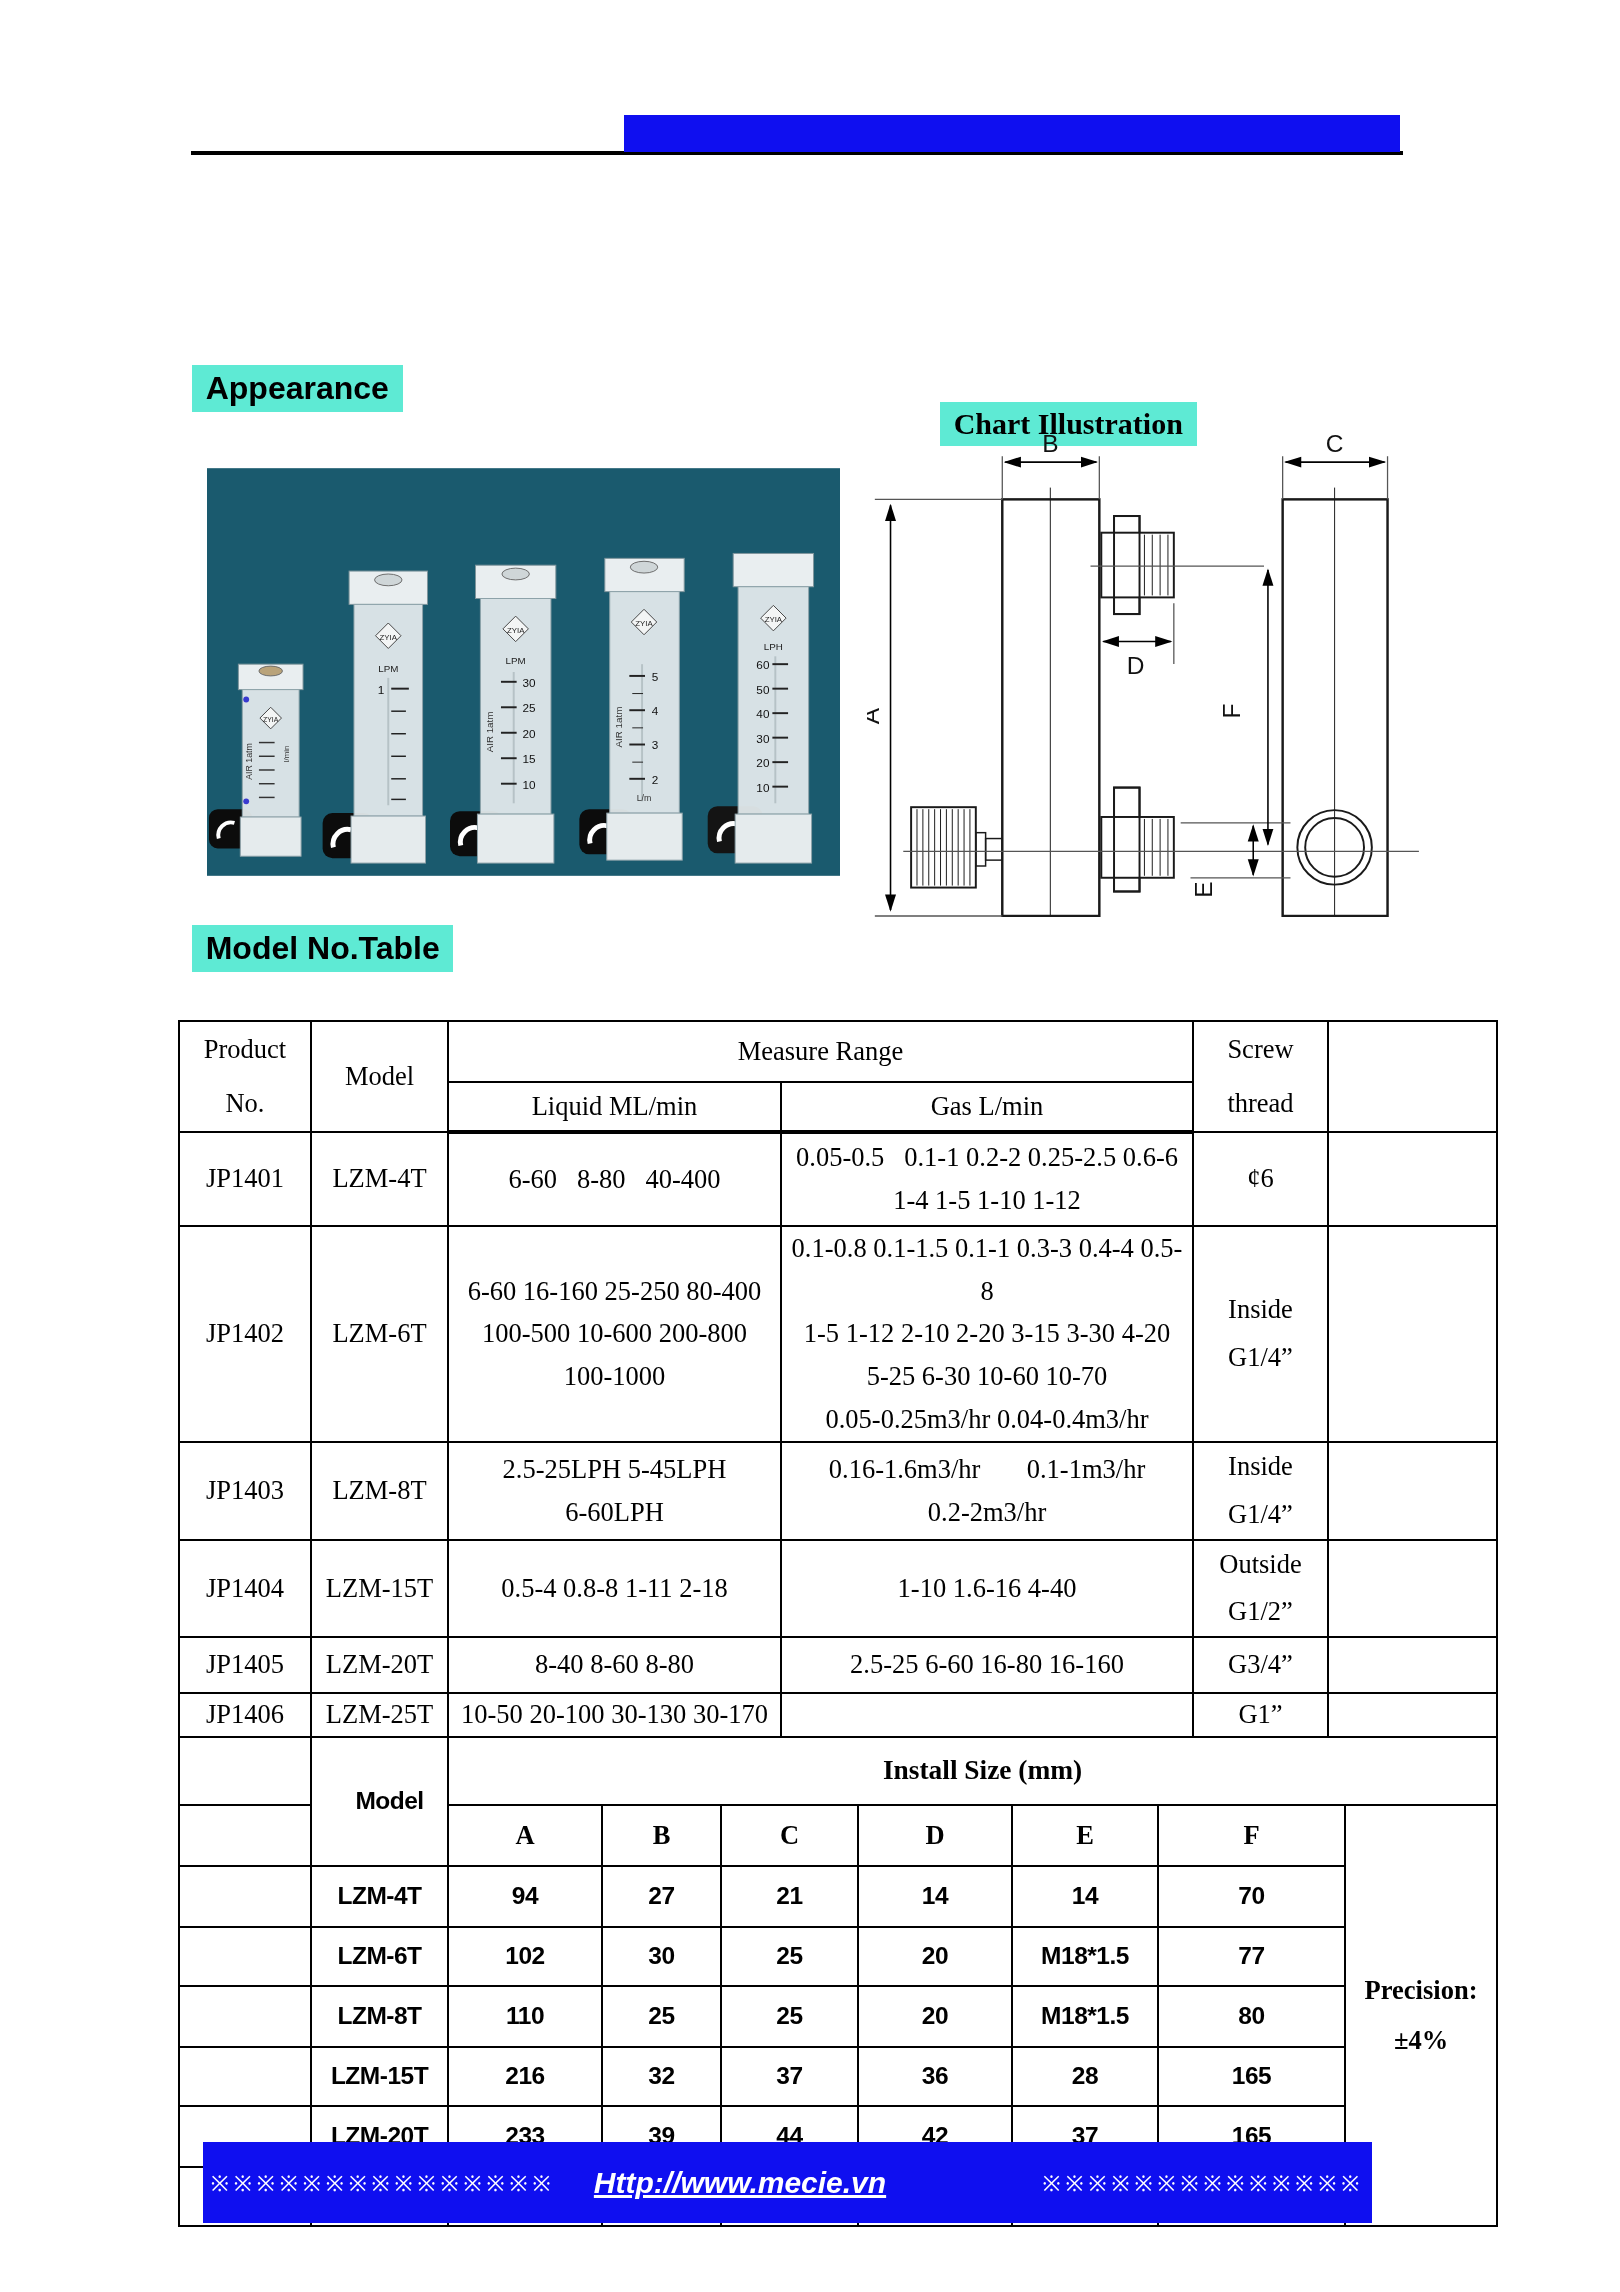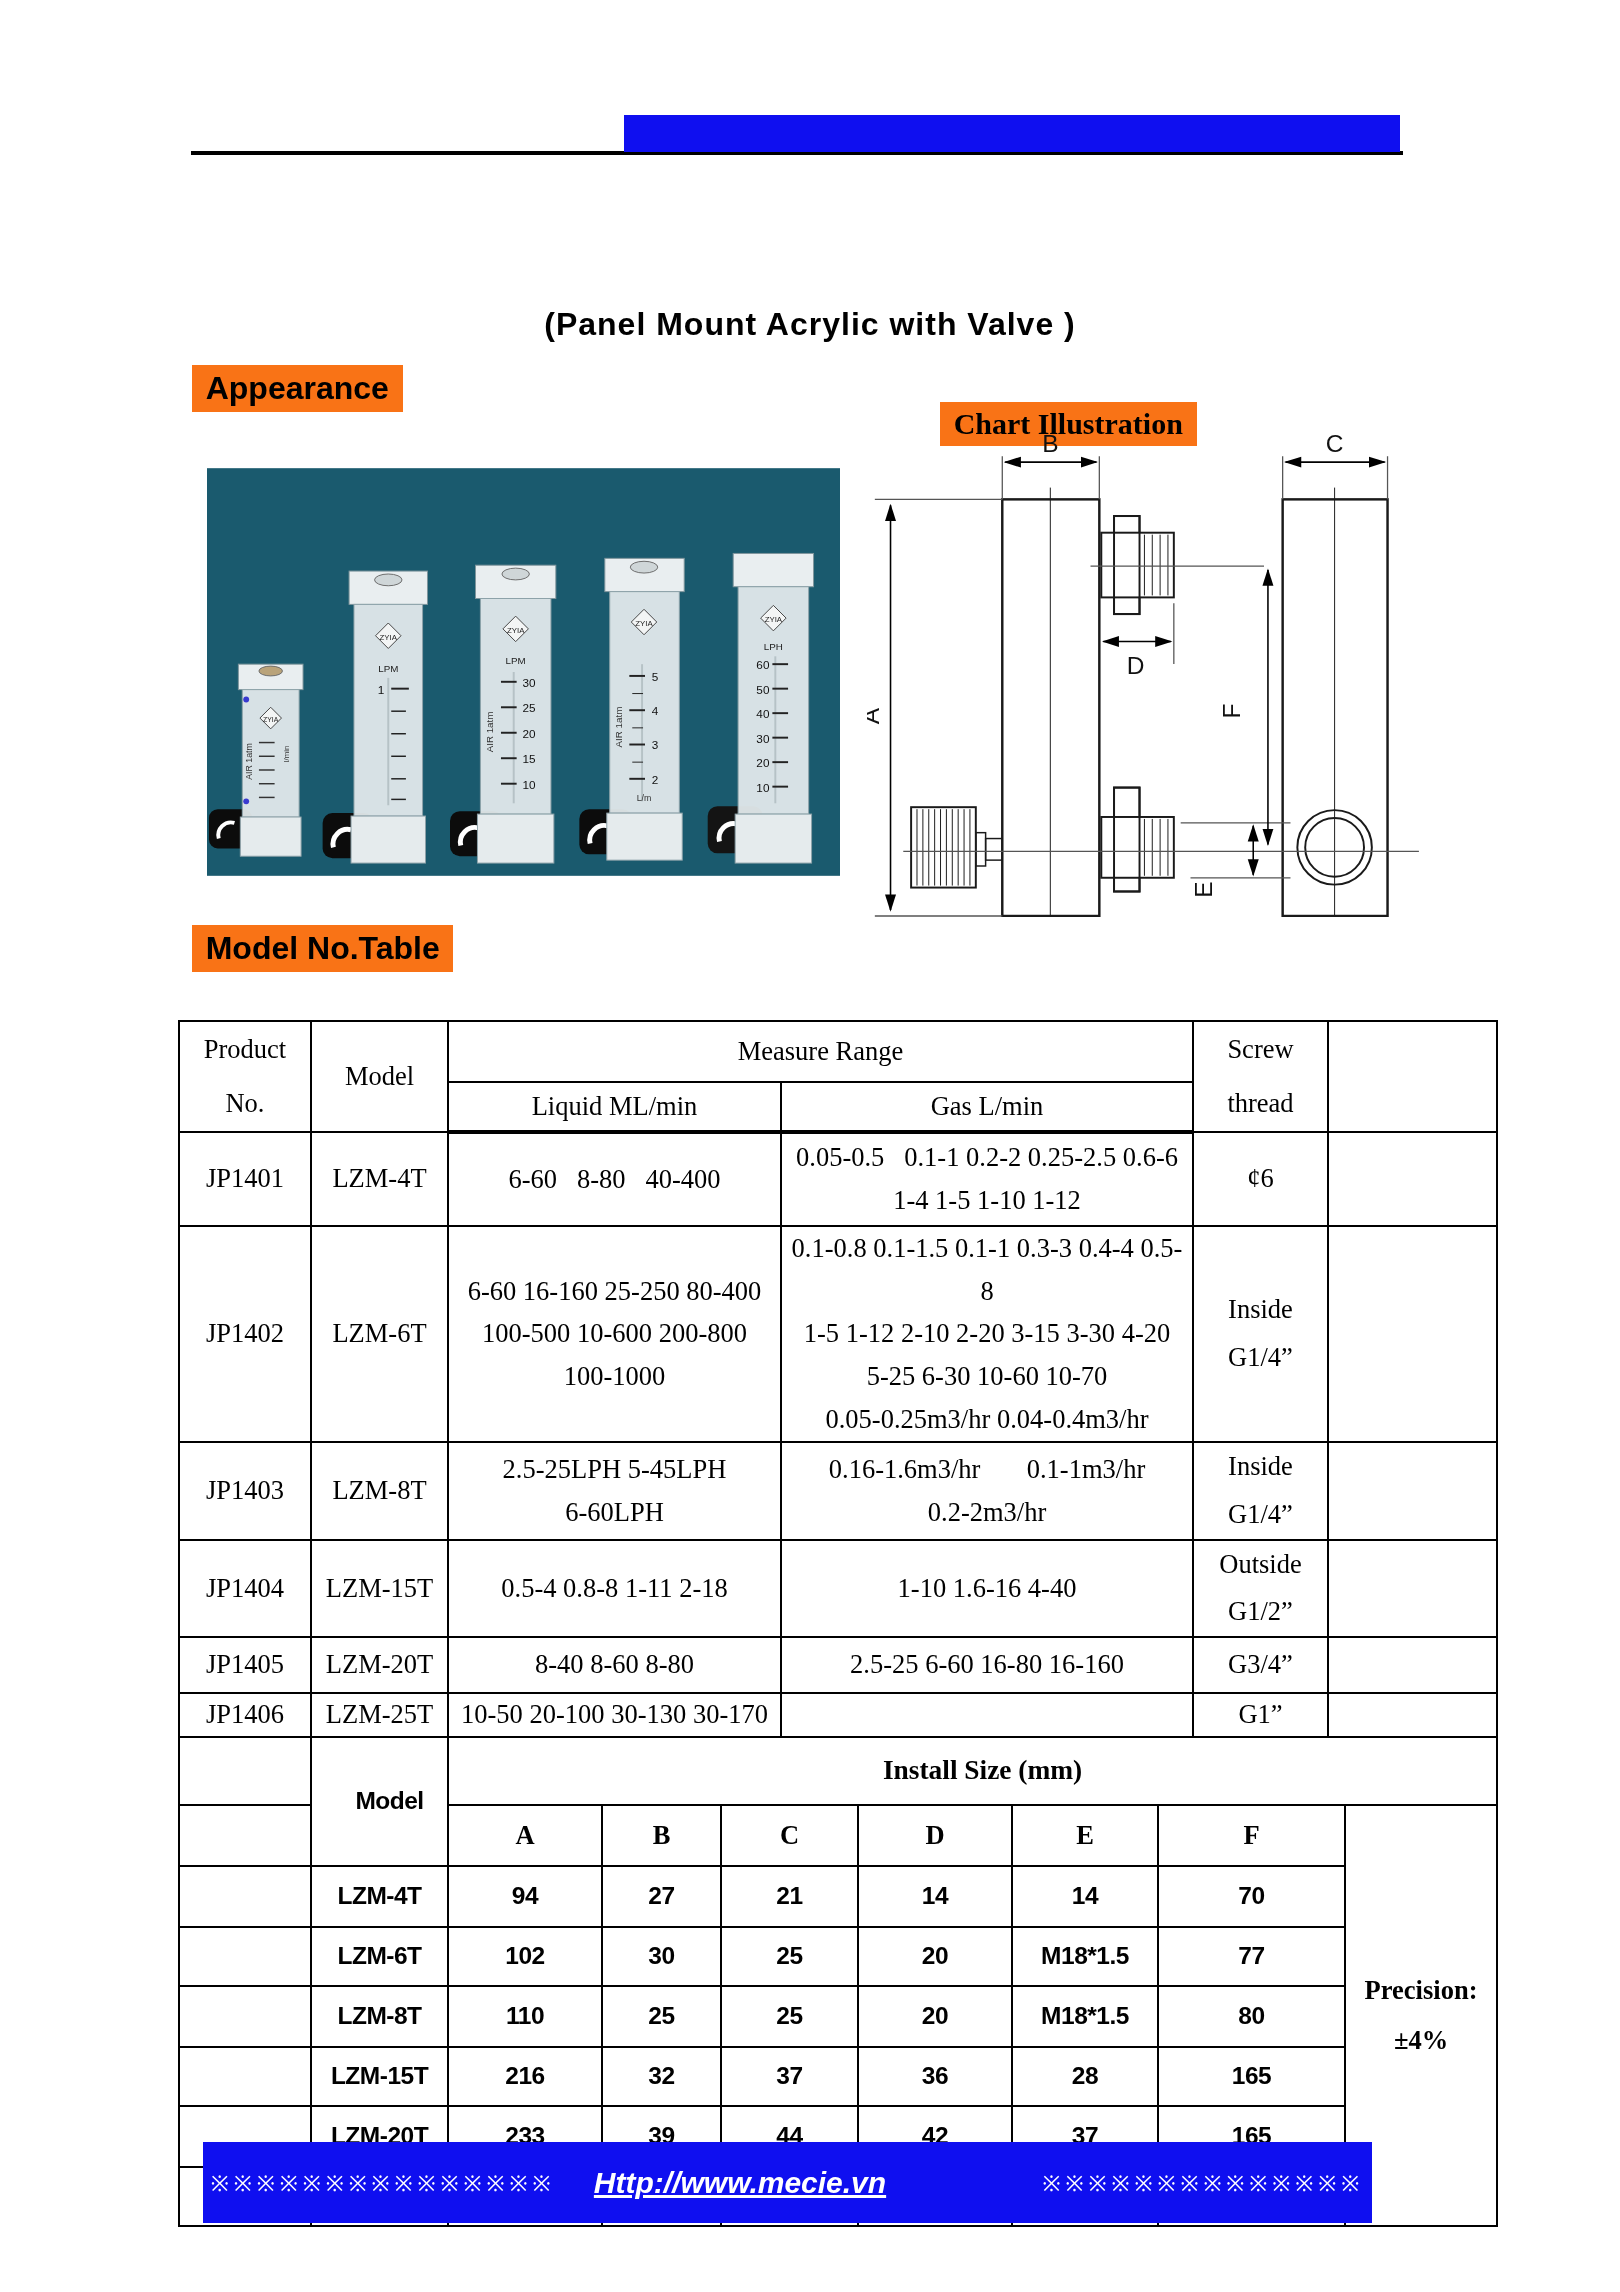--- a/index.html
+++ b/index.html
@@ -7,21 +7,21 @@
         font-family:"Liberation Serif",serif;color:#000;}
   
   .top-rule{position:absolute;left:191px;top:151px;width:1212px;height:3.9px;background:#000;}
   .top-blue{position:absolute;left:624px;top:115px;width:776px;height:37px;background:#0f0ff0;}
   
   .doc-title{position:absolute;left:0;top:214px;width:1620px;text-align:center;
              font-family:"Liberation Sans",sans-serif;font-weight:bold;font-size:49px;letter-spacing:2.9px;}
   .doc-subtitle{position:absolute;left:0;top:306px;width:1620px;text-align:center;
              font-family:"Liberation Sans",sans-serif;font-weight:bold;font-size:32px;letter-spacing:1px;}
   
-  .sec-label{position:absolute;background:#f97316;padding:4.9px 13.7px;font-weight:bold;}
+  .sec-label{position:absolute;background:#5eead4;padding:4.9px 13.7px;font-weight:bold;}
   .lbl-appearance{left:192px;top:365px;font-family:"Liberation Sans",sans-serif;font-size:32px;}
   .lbl-chart{left:940px;top:370px;font-family:"Liberation Serif",serif;font-size:30px;margin-top:32px;}
   .lbl-modeltable{left:192px;top:925px;font-family:"Liberation Sans",sans-serif;font-size:32px;}
   
   .photo{position:absolute;left:207px;top:468px;width:633px;height:408px;}
   .diagram{position:absolute;left:867px;top:417px;width:647px;height:500px;}
   
   .tables{position:absolute;left:178px;top:992px;width:1318px;}
   table{border-collapse:collapse;table-layout:fixed;width:1318px;}
   td,th{border:2px solid #000;border-top-width:2.9px;border-bottom-width:2.9px;
@@ -50,21 +50,20 @@
   .dimlbl{font-size:25px;fill:#111;}
 </style>
 </head>
 <body>
 
 <div class="page">
 
   <div class="top-rule"></div>
   <div class="top-blue"></div>
 
-  <div class="doc-subtitle">(Panel Mount Acrylic with Valve )</div>
 
   <div class="sec-label lbl-appearance">Appearance</div>
   <div class="sec-label lbl-chart">Chart Illustration</div>
 
   <svg class="photo" viewBox="0 0 646 416">
     <rect x="0" y="0" width="646" height="416" fill="#1a5a6e"></rect>
 
     <g>
       <rect x="2" y="348" width="44" height="40" rx="9" fill="#0c0c0c"></rect>
       <path d="M 12 378 A 13 13 0 0 1 28 362" stroke="#fff" stroke-width="4" fill="none"></path>

